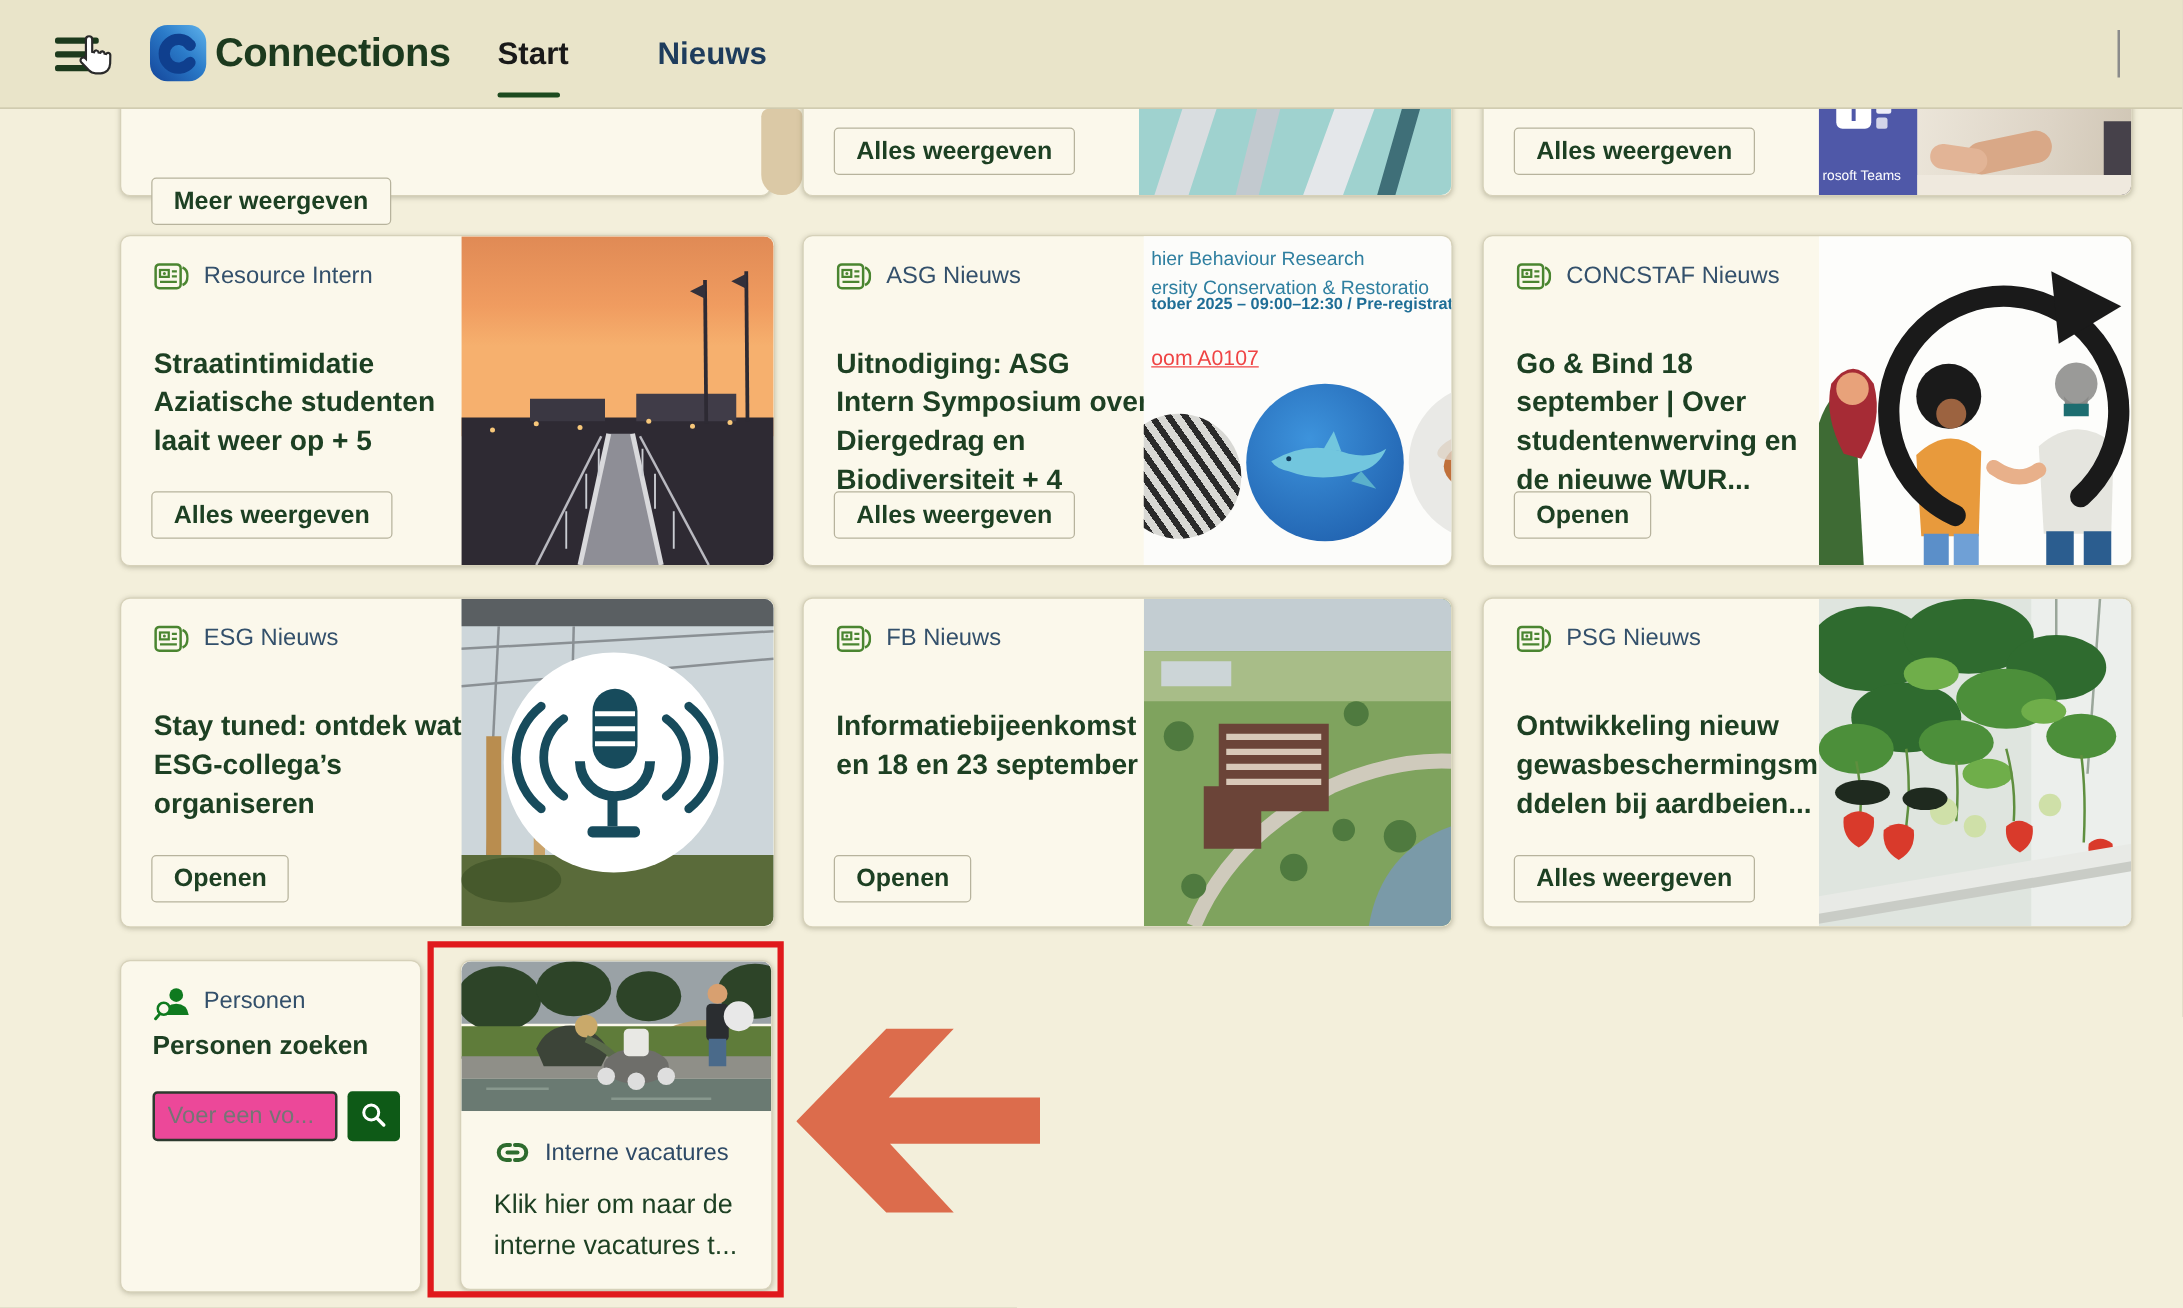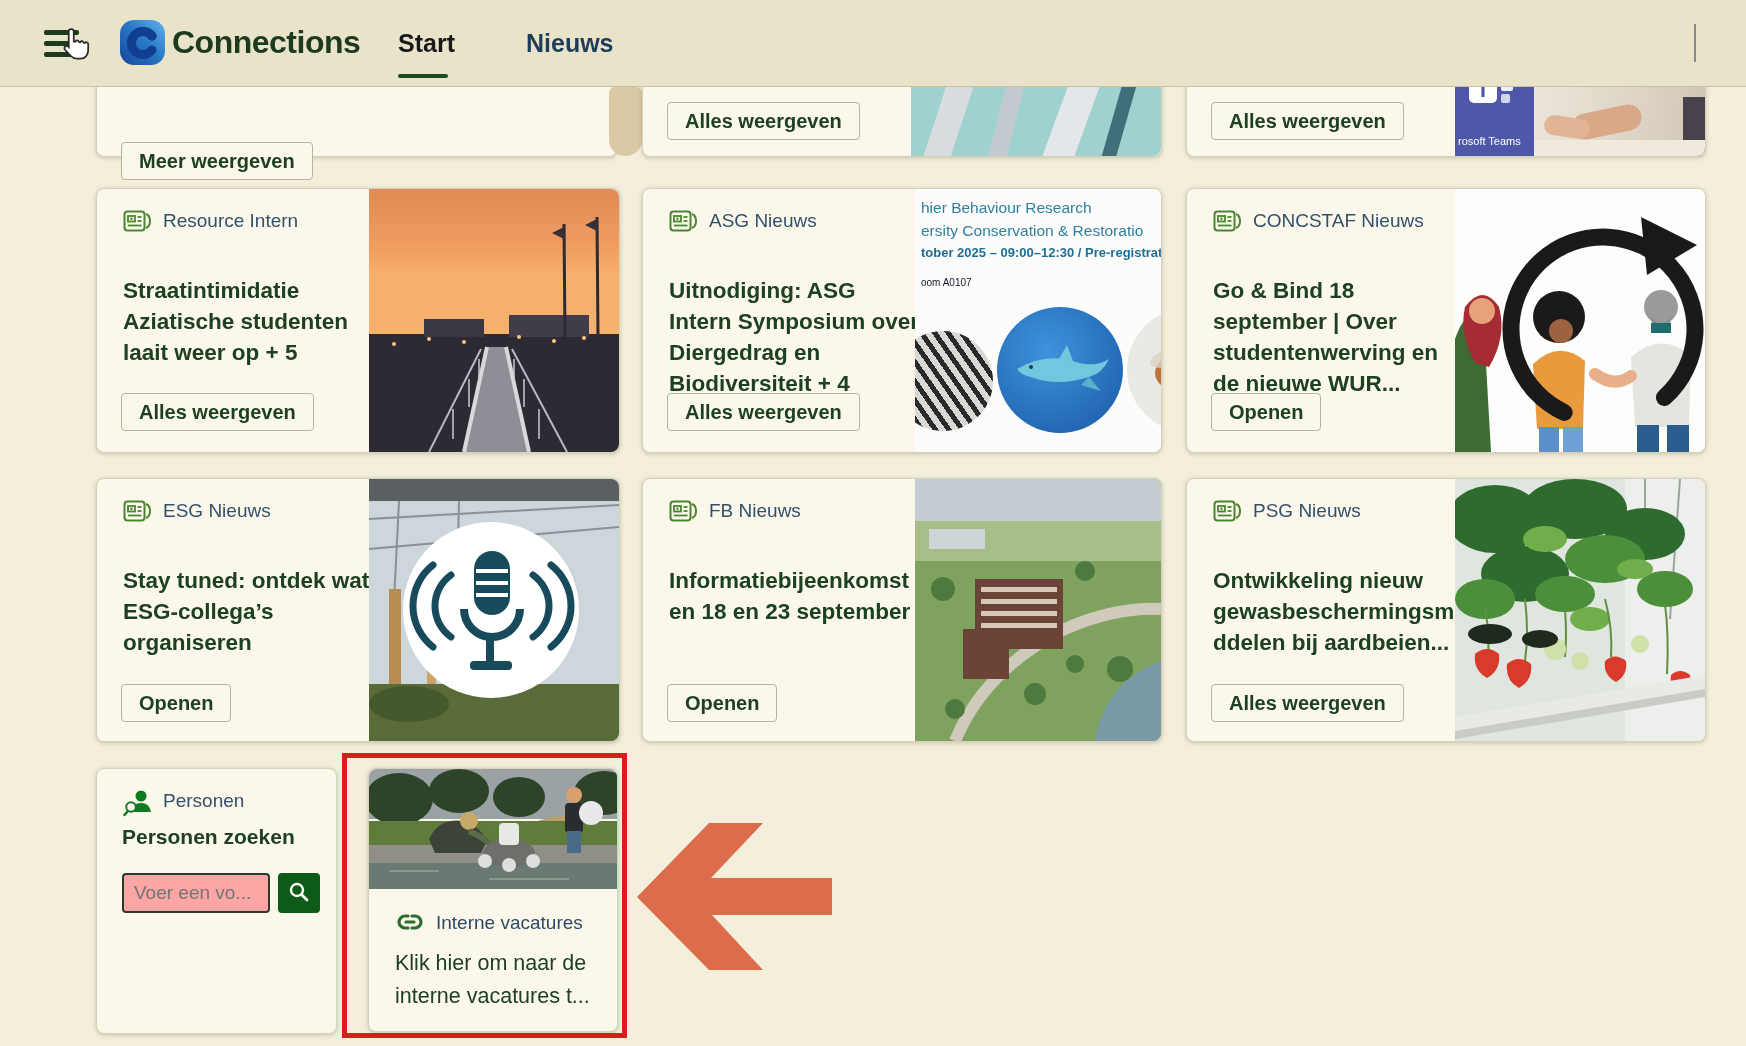--- a/index.html
+++ b/index.html
@@ -39,33 +39,33 @@
   #cardA{left:96px;width:519px;}
 
   .deco-tan{position:absolute;left:512px;top:30px;width:33px;height:69px;background:#dbc9a6;
             border-radius:6px 6px 16px 16px;}
 
   
   .poster{position:absolute;left:272px;top:0;width:246px;height:100%;background:#fcfcfa;overflow:hidden;
           border-radius:0 8px 8px 0;}
   .poster .p1{position:absolute;left:6px;top:10px;font-size:15.5px;color:#2f7fa0;white-space:nowrap;}
   .poster .p2{position:absolute;left:6px;top:33px;font-size:15.5px;color:#2f7fa0;white-space:nowrap;}
-  .poster .p3{position:absolute;left:6px;top:56px;font-size:13px;font-weight:bold;color:#1f6e96;white-space:nowrap;}
-  .poster .p4{position:absolute;left:6px;top:88px;font-size:10px;color:#0f172a;white-space:nowrap;}
+  .poster .p3{position:absolute;left:6px;top:46px;font-size:13px;font-weight:bold;color:#1f6e96;white-space:nowrap;}
+  .poster .p4{position:absolute;left:6px;top:88px;font-size:17px;color:#ef4444;white-space:nowrap;text-decoration:underline;}
   .pcircle{position:absolute;border-radius:50%;}
   .zebra{left:-22px;top:142px;width:100px;height:100px;
          background:repeating-linear-gradient(55deg,#2a2a2a 0 5px,#d8d8d4 5px 11px);}
   .sharkc{left:82px;top:118px;width:126px;height:126px;background:radial-gradient(circle at 40% 35%,#3d93dc,#1b58a6);}
   .flyc{left:212px;top:118px;width:126px;height:126px;background:#e9e9e6;}
 
   
   #card-people{left:96px;top:768px;width:239px;height:264px;}
   .people-heading{position:absolute;left:25px;top:56px;font-size:21px;font-weight:bold;color:#1d4023;}
   .people-input{position:absolute;left:25px;top:104px;width:124px;height:36px;border:2px solid #2c3a2e;border-radius:4px;
-                background:#fca5a5;font-family:"Liberation Sans",sans-serif;font-size:19px;color:#333;padding:0 10px;}
+                background:#ec4899;font-family:"Liberation Sans",sans-serif;font-size:19px;color:#333;padding:0 10px;}
   .people-search-btn{position:absolute;left:181px;top:104px;width:42px;height:40px;background:#0e5a17;border:none;
                      border-radius:4px;cursor:pointer;}
 
   
   #card-vacatures{left:368px;top:768px;width:248px;height:262px;cursor:pointer;}
   .vimg{position:absolute;left:0;top:0;width:248px;height:120px;border-radius:8px 8px 0 0;overflow:hidden;}
   .vlink-row{position:absolute;left:27px;top:140px;}
   .vlink-label{position:absolute;left:40px;top:3px;font-size:19px;color:#2e4a66;white-space:nowrap;}
   .vtext{position:absolute;left:26px;top:178px;font-size:21.5px;font-weight:normal;color:#1d4023;line-height:33px;}
 

